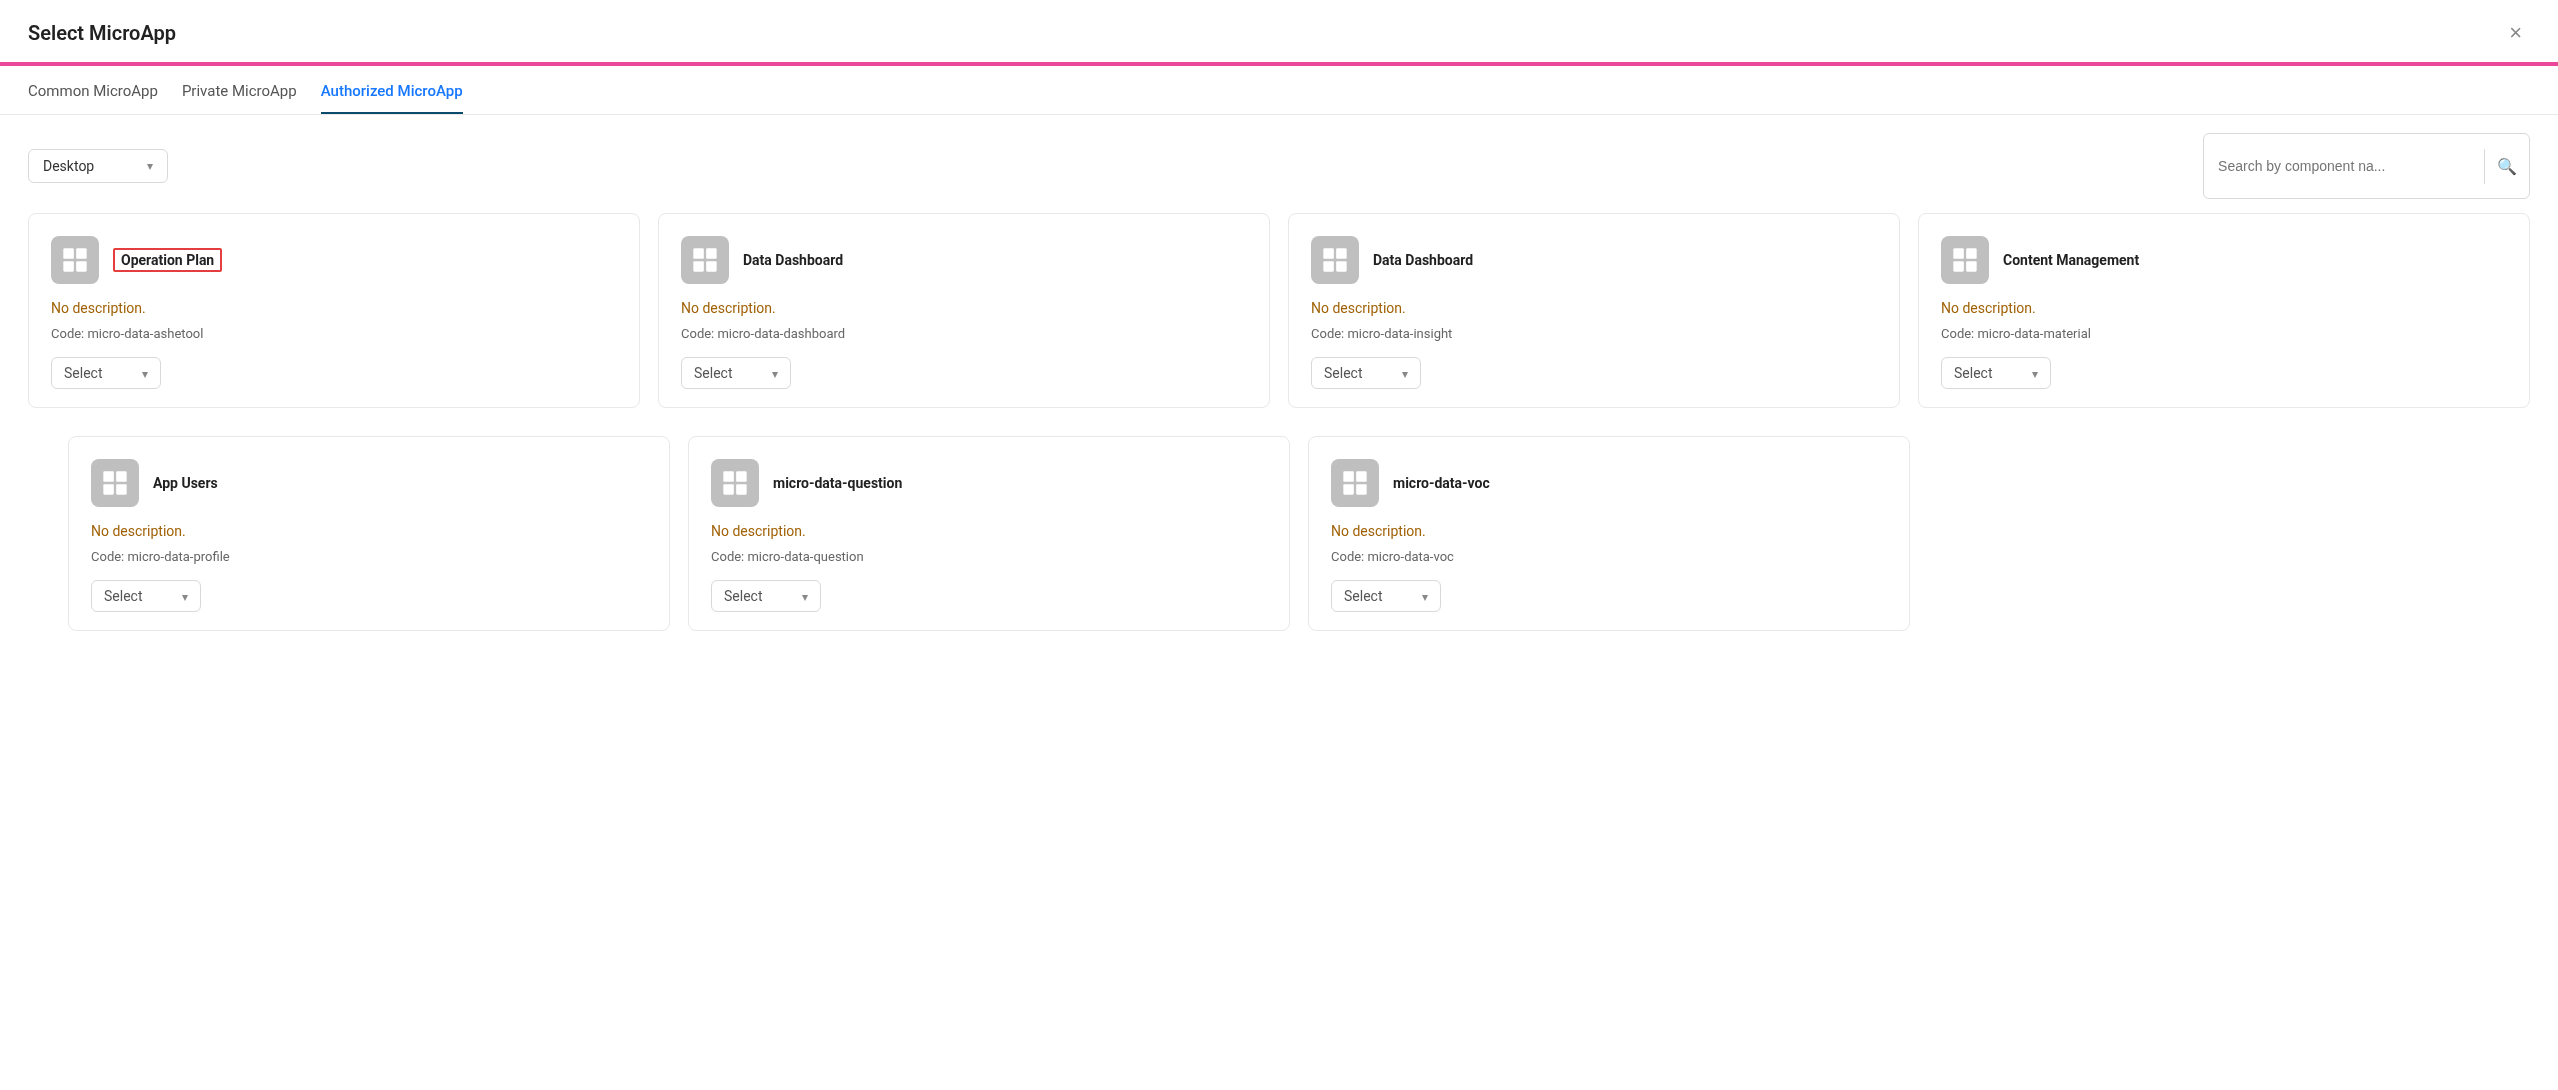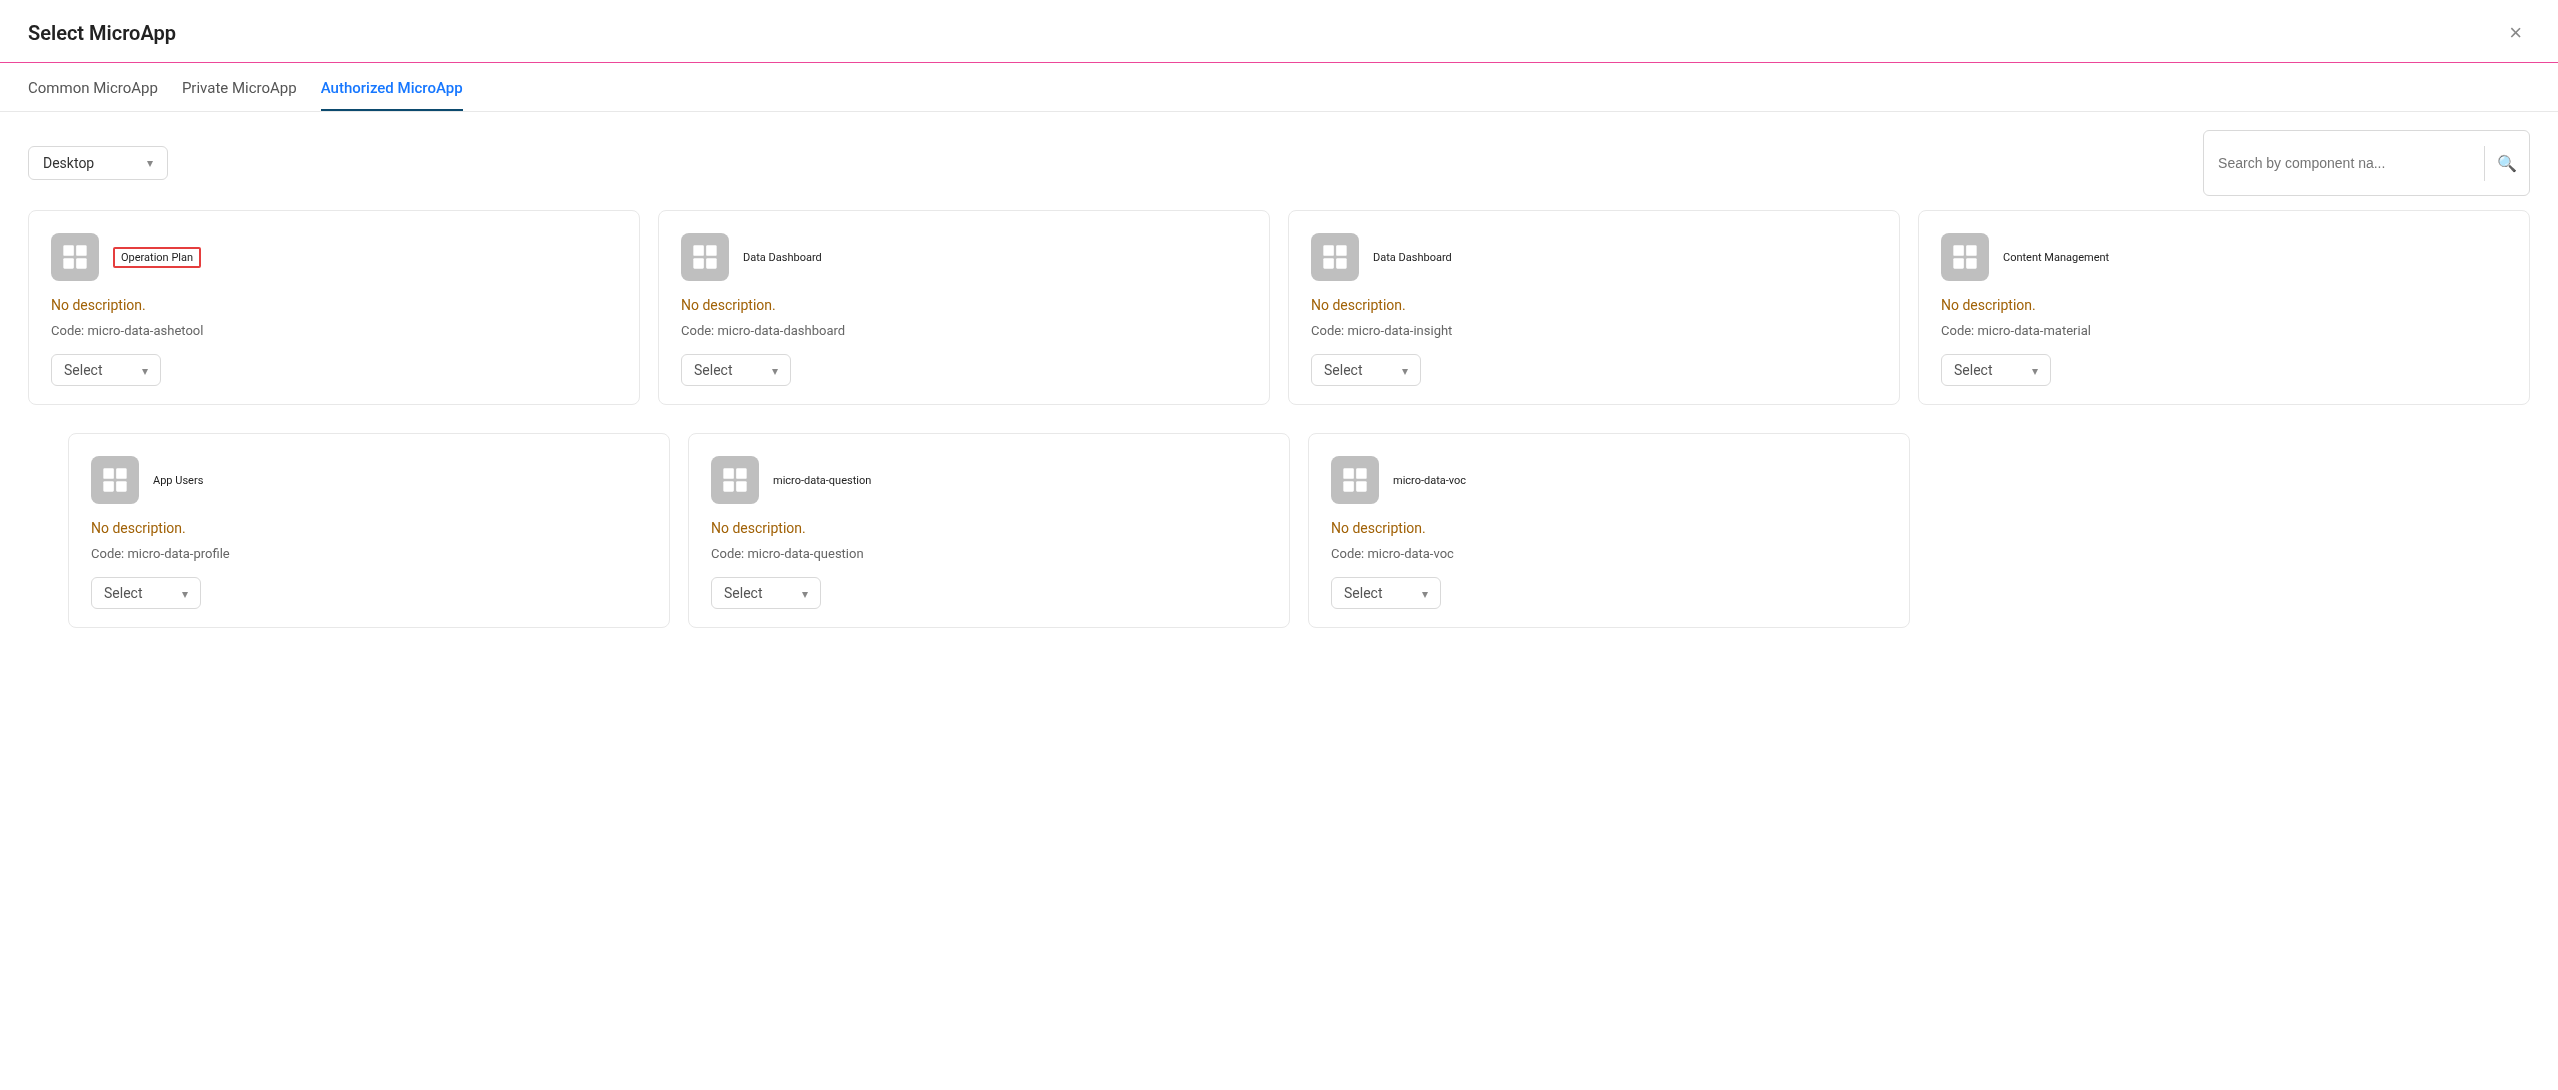--- a/index.html
+++ b/index.html
@@ -13,21 +13,21 @@
       min-height: 100vh;
       background: #fff;
       display: flex;
       flex-direction: column;
     }
     .dialog-header {
       display: flex;
       align-items: center;
       justify-content: space-between;
       padding: 18px 28px 14px 28px;
-      border-bottom: 1px solid #ec4899;
+      border-bottom: 4px solid #ec4899;
     }
     .dialog-title {
       font-size: 20px;
       font-weight: 600;
       color: #222;
     }
     .close-btn {
       background: none;
       border: none;
       cursor: pointer;
@@ -136,22 +136,22 @@
       align-items: center;
       justify-content: center;
       flex-shrink: 0;
     }
     .app-icon svg {
       width: 28px;
       height: 28px;
       fill: #fff;
     }
     .app-name {
-      font-size: 11px;
-      font-weight: 400;
+      font-size: 14px;
+      font-weight: 700;
       color: #222;
     }
     .app-name.highlighted {
       border: 2px solid #e53e3e;
       padding: 2px 6px;
       border-radius: 2px;
     }
     .card-description {
       font-size: 14px;
       color: #a16207;

